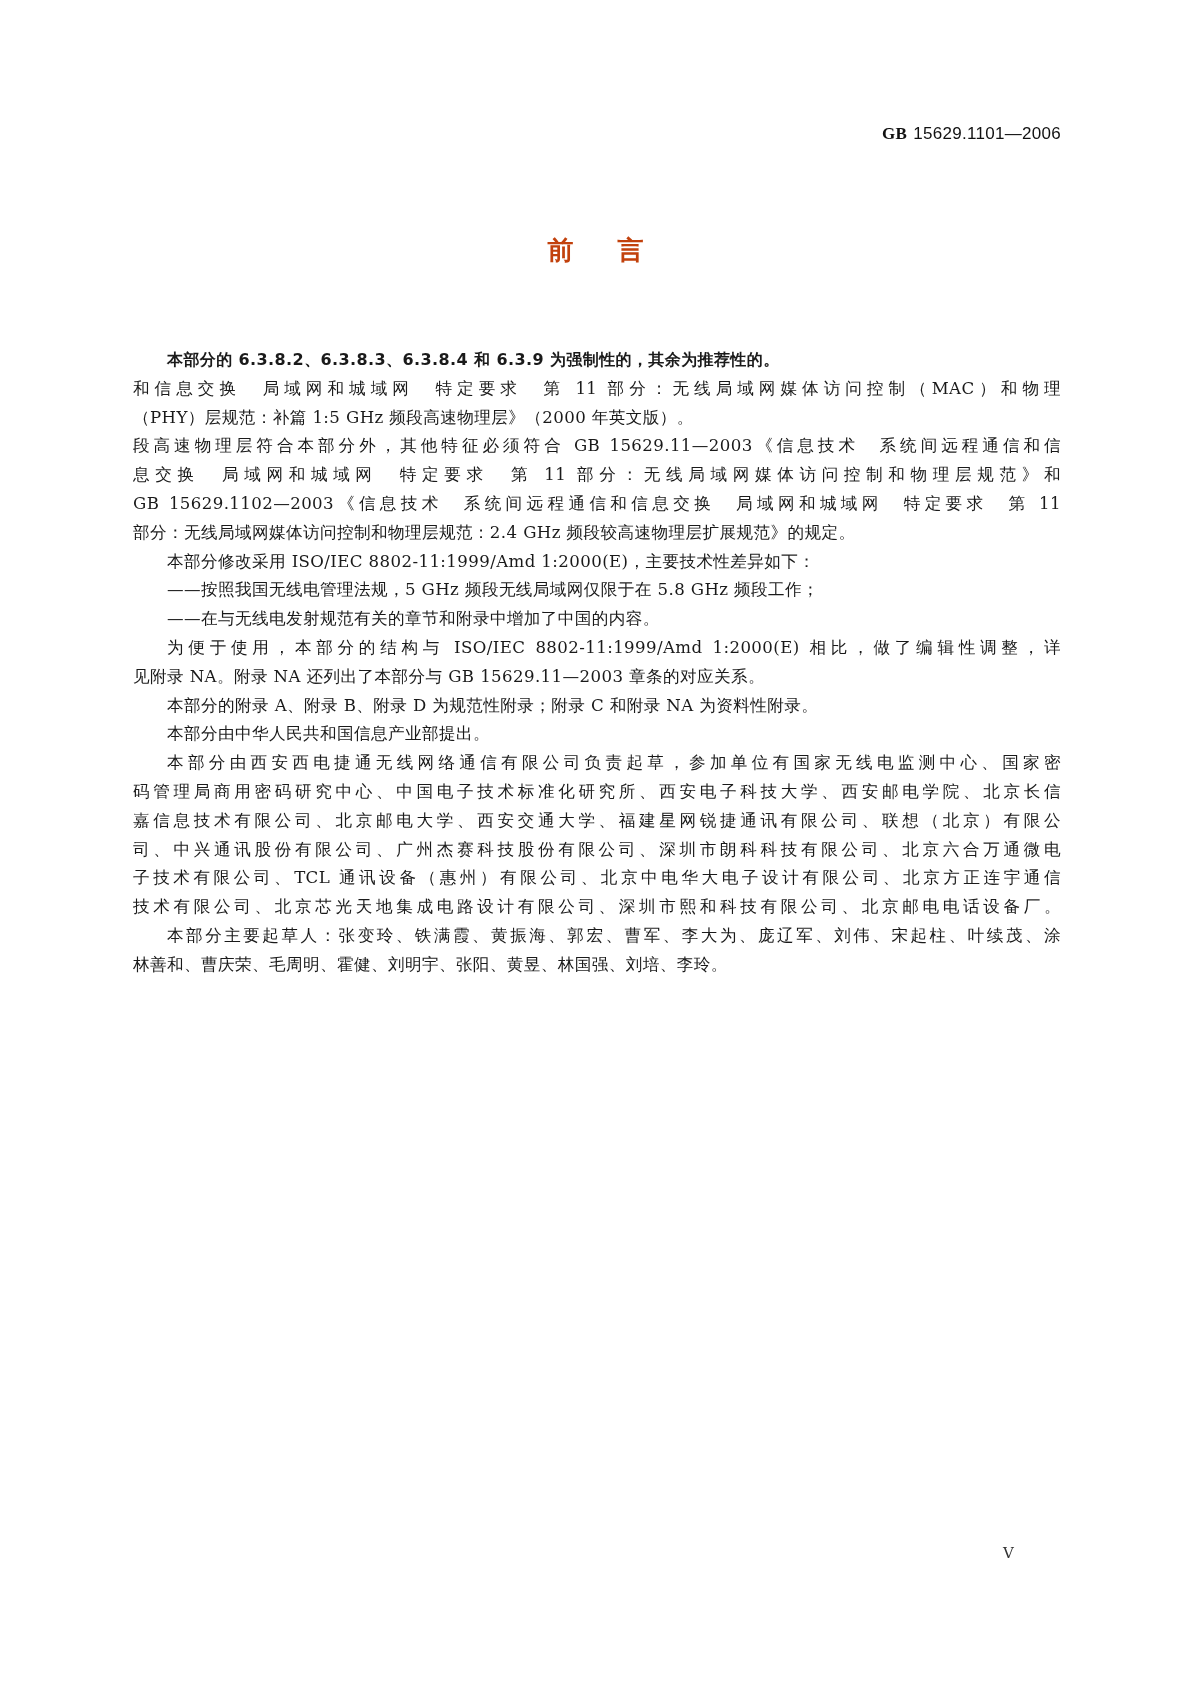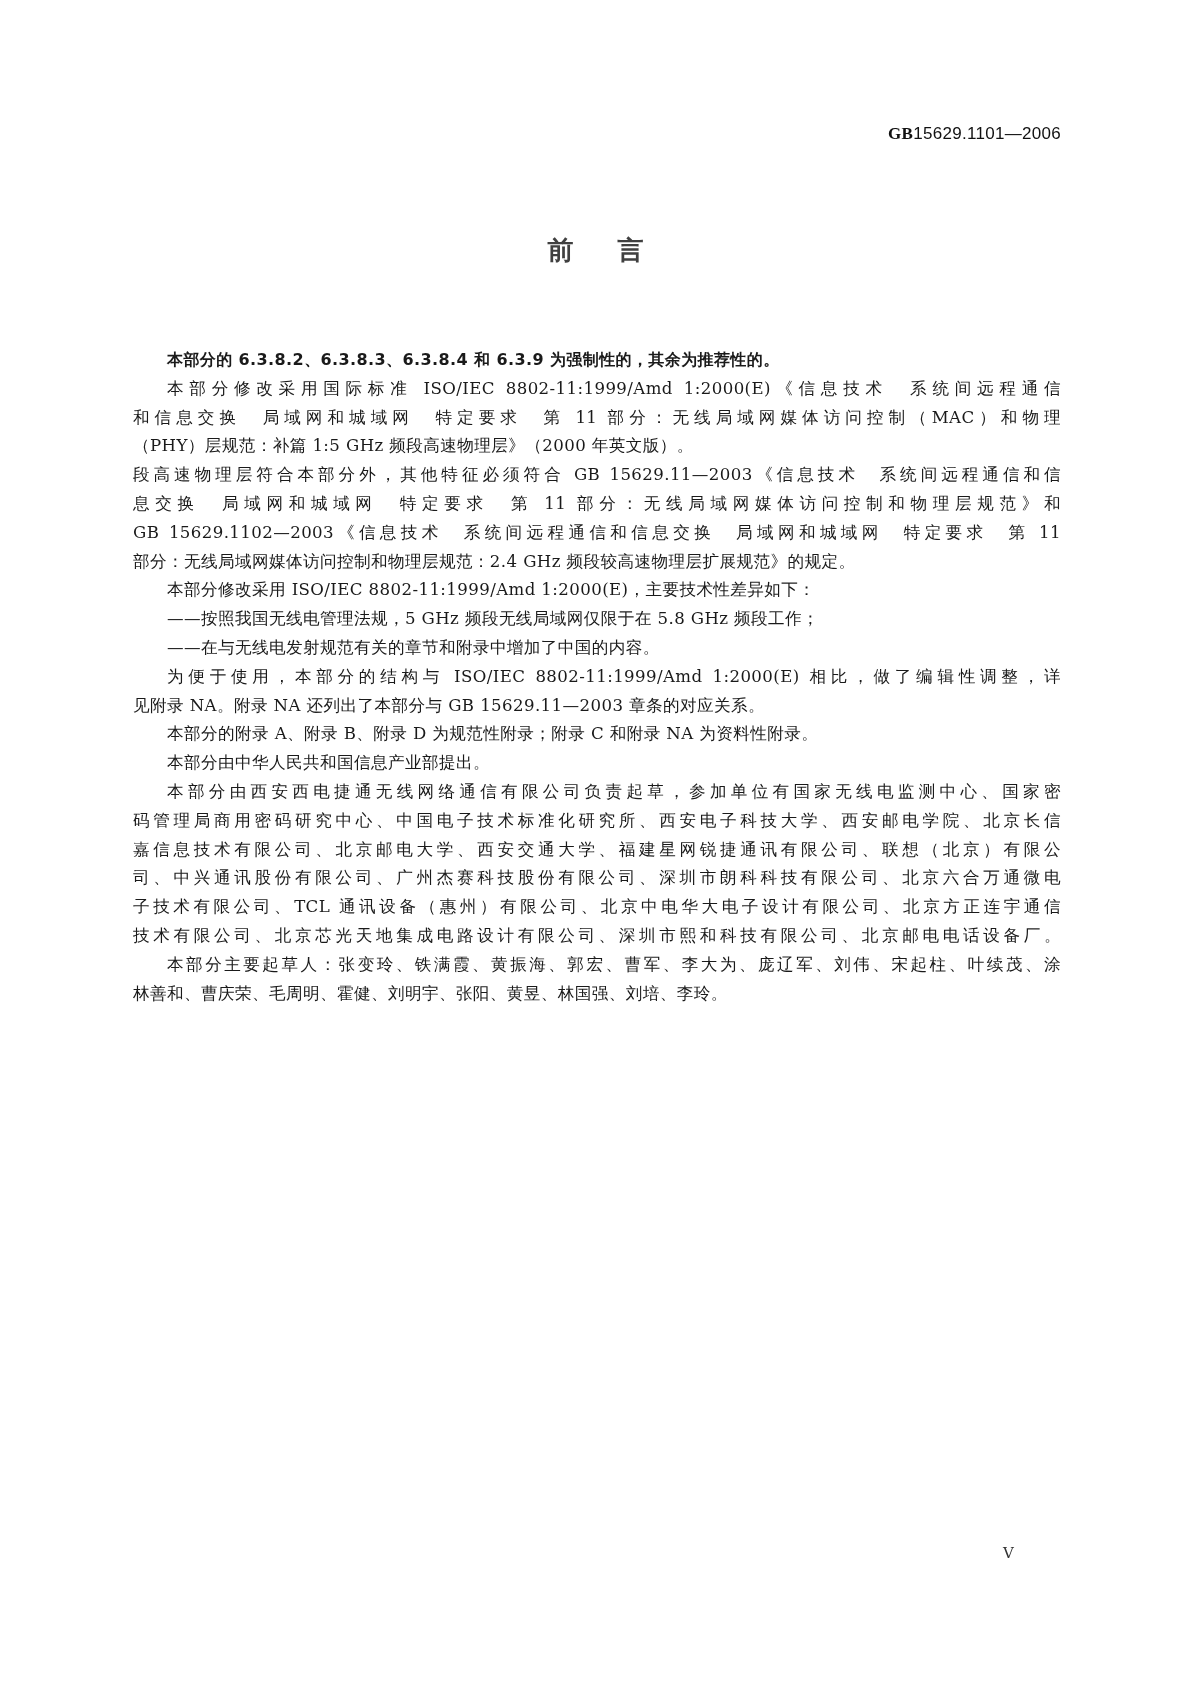--- a/index.html
+++ b/index.html
@@ -6,25 +6,25 @@
   body {
     width: 1191px; height: 1684px; position: relative; overflow: hidden;
     font-family: "DejaVu Serif", "Liberation Serif", serif;
     color: #1a1a1a;
   }
   .header-code {
     position: absolute; top: 124px; right: 130px;
     font-family: "Liberation Sans", "DejaVu Sans", sans-serif;
     font-size: 17px; letter-spacing: 0.3px; color: #111;
   }
-  .header-code .gb { font-family: "Liberation Serif", serif; font-weight: bold; }
+  .header-code .gb { font-family: "Liberation Serif", serif; font-weight: bold; margin-right: 6px; }
   .page-title {
     position: absolute; top: 233px; left: 0; width: 100%;
     text-align: center; font-family: "DejaVu Sans", sans-serif;
-    font-weight: bold; font-size: 26px; letter-spacing: 44px; text-indent: 44px; color: #404040;
+    font-weight: bold; font-size: 26px; letter-spacing: 44px; text-indent: 44px; color: #c2410c;
   }
   .body-text {
     position: absolute; top: 330px; left: 133px; width: 928px; margin-top: 16px;
   }
   .line {
     font-size: 16.6px; line-height: 28.8px; height: 28.8px; white-space: nowrap;
     text-align: justify; text-align-last: justify; letter-spacing: 0.4px;
   }
   .line.indent { padding-left: 34px; }
   .line.last { text-align-last: left; }
@@ -43,21 +43,20 @@
 
 <div class="page-title">前言</div>
 
 <div class="body-text">
 
   <div>
     <div class="line indent last bold">本部分的 6.3.8.2、6.3.8.3、6.3.8.4 和 6.3.9 为强制性的，其余为推荐性的。</div>
   </div>
 
   <div>
-    <div class="line indent">本部分修改采用国际标准 ISO/IEC 8802-11:1999/Amd 1:2000(E)《信息技术　系统间远程通信</div>
     <div class="line">和信息交换　局域网和城域网　特定要求　第 11 部分：无线局域网媒体访问控制（MAC）和物理</div>
     <div class="line last">（PHY）层规范：补篇 1:5 GHz 频段高速物理层》（2000 年英文版）。</div>
   </div>
 
   <div>
     <div class="line">段高速物理层符合本部分外，其他特征必须符合 GB 15629.11—2003《信息技术　系统间远程通信和信</div>
     <div class="line">息交换　局域网和城域网　特定要求　第 11 部分：无线局域网媒体访问控制和物理层规范》和</div>
     <div class="line">GB 15629.1102—2003《信息技术　系统间远程通信和信息交换　局域网和城域网　特定要求　第 11</div>
     <div class="line last">部分：无线局域网媒体访问控制和物理层规范：2.4 GHz 频段较高速物理层扩展规范》的规定。</div>
   </div>

